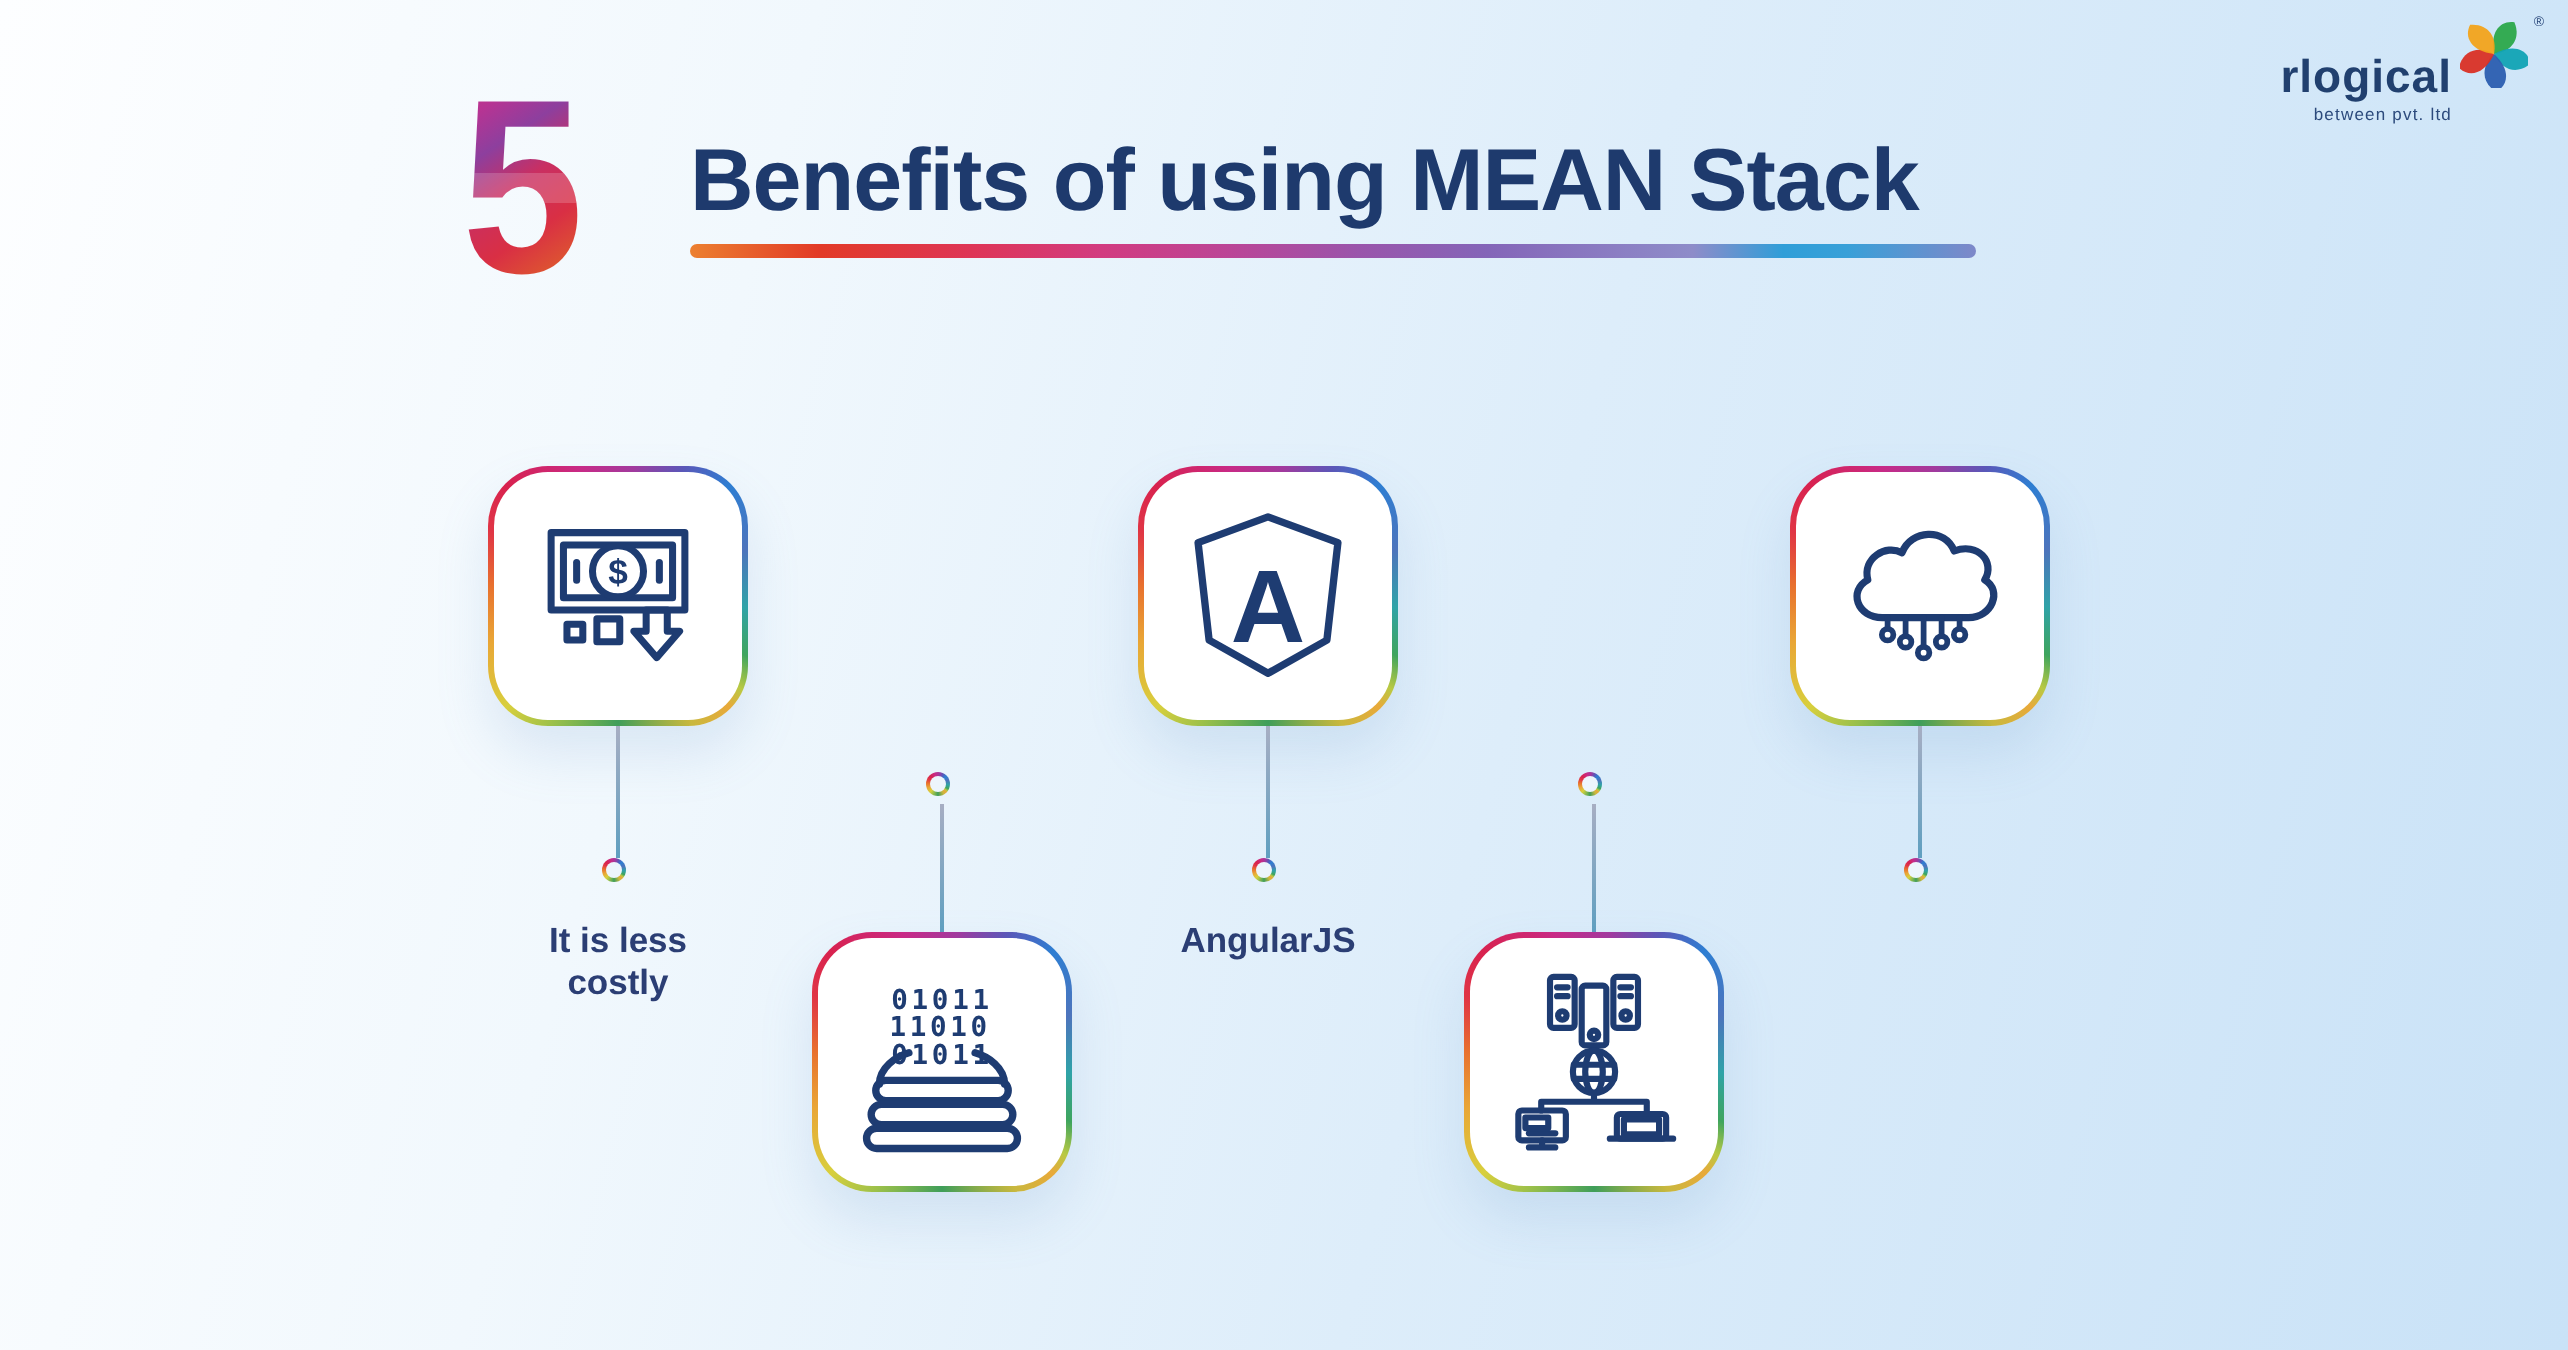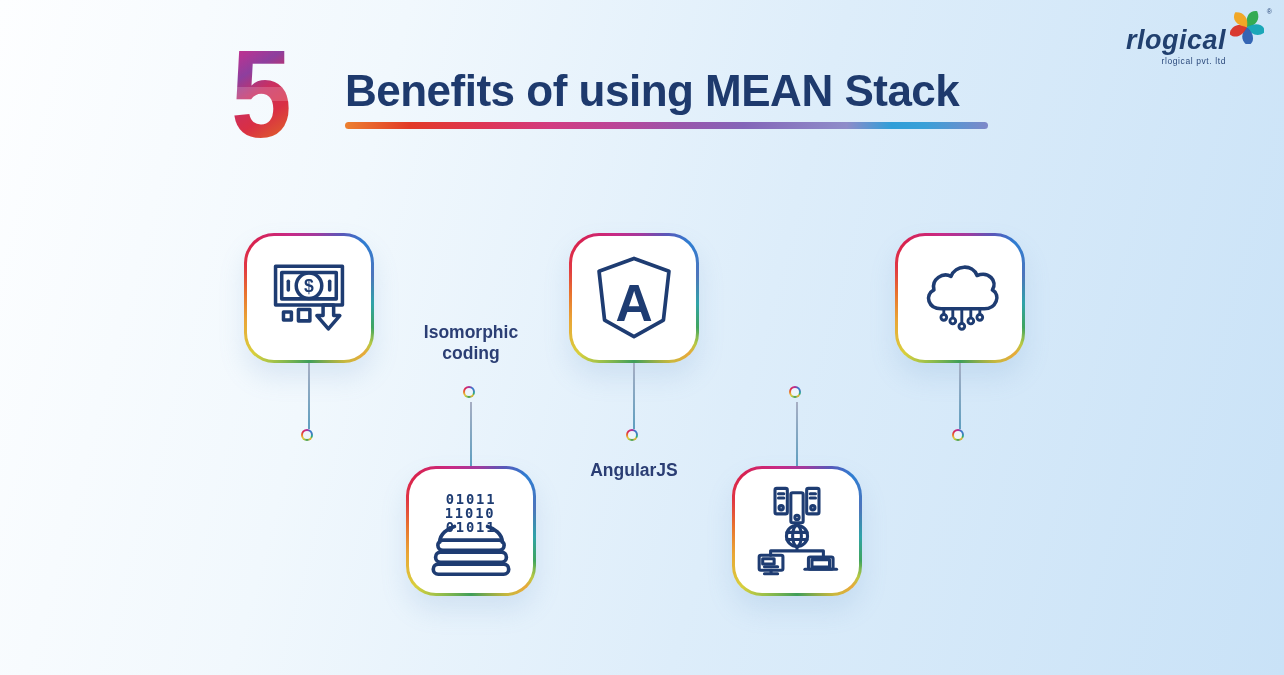--- a/index.html
+++ b/index.html
@@ -24,21 +24,21 @@
     font-size:44px; font-weight:700; color:#1e3a6d; letter-spacing:-0.5px;text-align:right;
   }
   .title-underline{
     position:absolute; left:345px; top:122px; width:643px; height:7px; border-radius:4px;
     background:linear-gradient(90deg,#ec8030 0%,#e23a27 10%,#de3557 22%,#d23b80 32%,#bb4597 42%,#9a55ab 52%,#8465b8 62%,#8b7ec3 72%,#8e8cc9 78%,#2f9ed8 85%,#38a0d8 90%,#7e88c9 100%);
   }
 
   
   .logo{ position:absolute; top:10px; right:20px; display:flex; align-items:flex-start; }
   .logo-text{ text-align:right; margin-top:17px; }
-  .logo-name{ font-size:27px; font-weight:700; color:#21406f; letter-spacing:.5px; line-height:1;font-style:italic; }
+  .logo-name{ font-size:23px; font-weight:700; color:#21406f; letter-spacing:.5px; line-height:1; }
   .logo-sub{ font-size:8.5px; color:#2c4a7c; margin-top:2px; letter-spacing:.6px; }
   .logo-mark{ position:relative; margin-left:4px; }
   .logo-reg{ position:absolute; top:-2px; right:-8px; font-size:7px; color:#2c4a7c; }
 
   
   .rainbow{
     background:conic-gradient(from 315deg,
       #d8224f 0deg,#c82a86 28deg,#a13a9e 52deg,#5b57b8 72deg,#2e7ed2 90deg,
       #4d74bc 115deg,#2fa3a8 140deg,#3fa55e 160deg,#b9c943 172deg,#e8a93a 180deg,
       #c9b83e 195deg,#3f9e5a 225deg,#9bc04a 252deg,#d8cf3d 270deg,#e9a636 295deg,
@@ -92,21 +92,21 @@
 
 <div class="canvas">
 
   <div class="big-number">5</div>
   <h1 class="title">Benefits of using MEAN Stack</h1>
   <div class="title-underline"></div>
 
   <div class="logo">
     <div class="logo-text">
       <div class="logo-name">rlogical</div>
-      <div class="logo-sub">rlogical pvt. ltd</div>
+      <div class="logo-sub">between pvt. ltd</div>
     </div>
     <div class="logo-mark">
       <svg width="34" height="34" viewBox="0 0 30 30">
         <g>
           <path d="M15,15 C13,5 18,0 24,1 C27,8 23,14 15,15 Z" fill="#2ba84a" opacity=".95"></path>
           <path d="M15,15 C13,5 18,0 24,1 C27,8 23,14 15,15 Z" fill="#11a3b4" opacity=".95" transform="rotate(72 15 15)"></path>
           <path d="M15,15 C13,5 18,0 24,1 C27,8 23,14 15,15 Z" fill="#2b5eb0" opacity=".95" transform="rotate(144 15 15)"></path>
           <path d="M15,15 C13,5 18,0 24,1 C27,8 23,14 15,15 Z" fill="#d93025" opacity=".95" transform="rotate(216 15 15)"></path>
           <path d="M15,15 C13,5 18,0 24,1 C27,8 23,14 15,15 Z" fill="#f2a31b" opacity=".95" transform="rotate(288 15 15)"></path>
         </g>
@@ -130,24 +130,24 @@
             <path d="M66,58 v12 h-7 l13,15 l13,-15 h-7 v-12 z"></path>
           </g>
           <text x="50" y="43" font-size="20" font-weight="bold" text-anchor="middle">$</text>
         </svg>
       </div>
     </div>
     <div class="connector"></div>
     <div class="ring rainbow">
         <div class="ring-inner"></div>
       </div>
+    <div class="label">It is less costly</div>
   </div>
 
   <div class="item i2 card-bottom">
-    <div class="label">Isomorphic coding</div>
     <div class="ring rainbow">
         <div class="ring-inner"></div>
       </div>
     <div class="connector"></div>
     <div class="card rainbow">
       <div class="card-inner">
         <svg width="92" height="92" viewBox="0 0 100 100">
           <g font-family="DejaVu Sans Mono, monospace" font-weight="bold" font-size="15" text-anchor="middle" letter-spacing="2">
             <text x="50" y="21">01011</text>
             <text x="49" y="36">11010</text>

